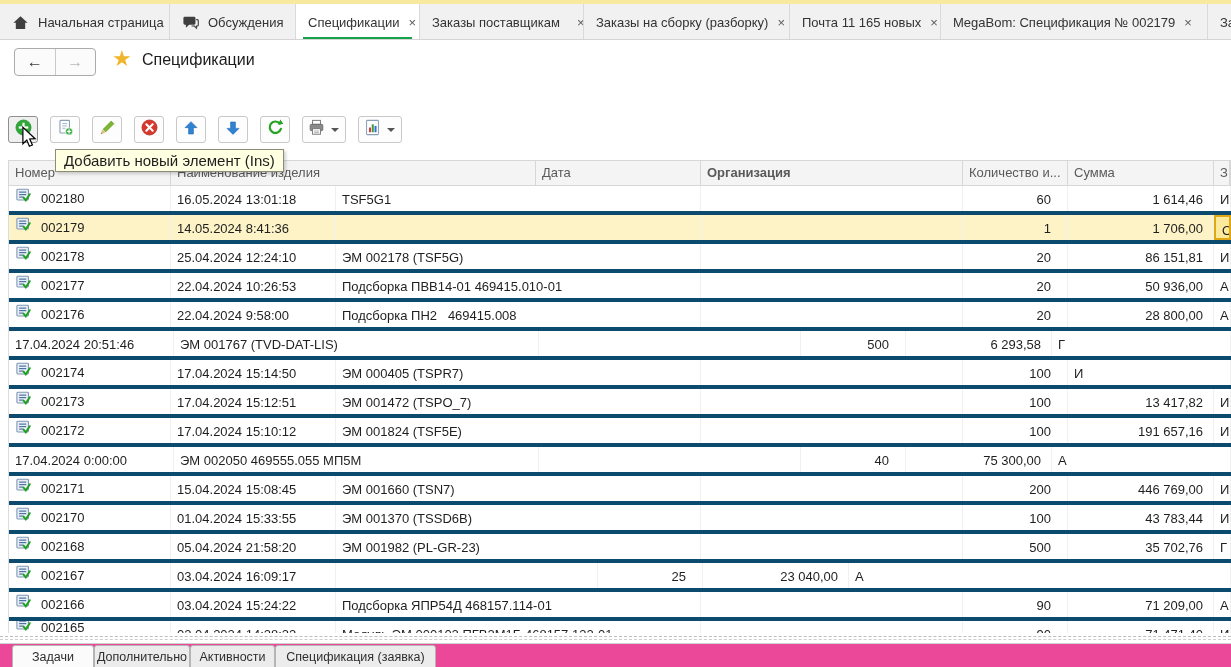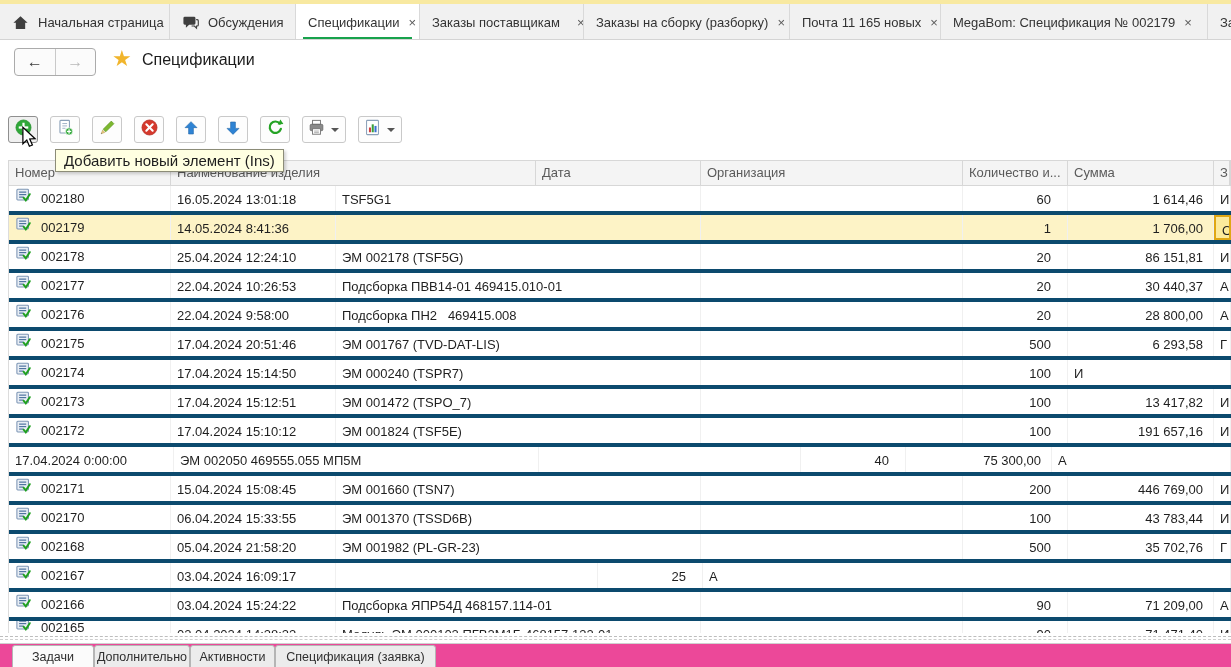--- a/index.html
+++ b/index.html
@@ -59,21 +59,21 @@
   .row { display:flex; height:29px; border-bottom:4px solid #0c4a6e; background:#fff; }
   .row .cell { font-size:13px; color:#1f1f1f; line-height:27px; padding-left:6px;
                border-right:1px solid #f0f0f0; overflow:hidden; white-space:nowrap; }
   .row.selected .cell { background:#fdf3c6; }
   .row.selected .c-tail { border:2px solid #dfa714; background:#fcea9c; }
   .row.clipped { height:12px; overflow:hidden; border-bottom:none; }
   .c-num  { width:162px; display:flex; align-items:center; }
   .c-num .doc-icon { margin:0 9px 0 1px; flex:0 0 auto; }
   .c-date { width:165px; }
   .c-name { width:365px; }
-  .c-org  { width:262px; }
+  .c-org  { width:262px;font-weight:bold; }
   .c-qty  { width:105px; text-align:right; padding-right:16px !important; }
   .c-sum  { width:146px; text-align:right; padding-right:10px !important; }
   .c-tail { flex:1; }
 
   
   .list-end { position:absolute; left:0; top:636px; width:1231px; height:4px;
               border-top:1px dashed #bdbdbd; border-bottom:1px dashed #cfcfcf; }
 
   
   .bottombar { position:absolute; left:0; top:643px; width:1231px; height:40px; background:#ec4899;
@@ -331,21 +331,21 @@
                 <line x1="3.5" y1="9.8" x2="8.5" y2="9.8" stroke="#4a6f9d" stroke-width="1.3"></line>
                 <path d="M8.5 10.5 L11 13.5 L15.5 6.5" fill="none" stroke="#1fa01f" stroke-width="2.2" stroke-linecap="round"></path>
               </svg>
             </span>
             <span>002177</span>
           </div>
           <div class="cell c-date">22.04.2024 10:26:53</div>
           <div class="cell c-name">Подсборка ПВВ14-01 469415.010-01</div>
           <div class="cell c-org"></div>
           <div class="cell c-qty">20</div>
-          <div class="cell c-sum">30 440,37</div>
+          <div class="cell c-sum">50 936,00</div>
           <div class="cell c-tail">А</div>
         </div>
         <div class="row">
           <div class="cell c-num">
             <span class="doc-icon">
               <svg width="16" height="15" viewBox="0 0 18 16">
                 <rect x="1" y="1" width="13" height="12" rx="1" fill="#e8eef5" stroke="#7d96b5" stroke-width="1.2"></rect>
                 <line x1="3.5" y1="4.2" x2="11.5" y2="4.2" stroke="#4a6f9d" stroke-width="1.3"></line>
                 <line x1="3.5" y1="7" x2="11.5" y2="7" stroke="#4a6f9d" stroke-width="1.3"></line>
                 <line x1="3.5" y1="9.8" x2="8.5" y2="9.8" stroke="#4a6f9d" stroke-width="1.3"></line>
@@ -355,32 +355,20 @@
             <span>002176</span>
           </div>
           <div class="cell c-date">22.04.2024 9:58:00</div>
           <div class="cell c-name">Подсборка ПН2&nbsp;&nbsp;&nbsp;469415.008</div>
           <div class="cell c-org"></div>
           <div class="cell c-qty">20</div>
           <div class="cell c-sum">28 800,00</div>
           <div class="cell c-tail">А</div>
         </div>
         <div class="row">
-          <div class="cell c-num">
-            <span class="doc-icon">
-              <svg width="16" height="15" viewBox="0 0 18 16">
-                <rect x="1" y="1" width="13" height="12" rx="1" fill="#e8eef5" stroke="#7d96b5" stroke-width="1.2"></rect>
-                <line x1="3.5" y1="4.2" x2="11.5" y2="4.2" stroke="#4a6f9d" stroke-width="1.3"></line>
-                <line x1="3.5" y1="7" x2="11.5" y2="7" stroke="#4a6f9d" stroke-width="1.3"></line>
-                <line x1="3.5" y1="9.8" x2="8.5" y2="9.8" stroke="#4a6f9d" stroke-width="1.3"></line>
-                <path d="M8.5 10.5 L11 13.5 L15.5 6.5" fill="none" stroke="#1fa01f" stroke-width="2.2" stroke-linecap="round"></path>
-              </svg>
-            </span>
-            <span>002175</span>
-          </div>
           <div class="cell c-date">17.04.2024 20:51:46</div>
           <div class="cell c-name">ЭМ 001767 (TVD-DAT-LIS)</div>
           <div class="cell c-org"></div>
           <div class="cell c-qty">500</div>
           <div class="cell c-sum">6 293,58</div>
           <div class="cell c-tail">Г</div>
         </div>
         <div class="row">
           <div class="cell c-num">
             <span class="doc-icon">
@@ -388,21 +376,21 @@
                 <rect x="1" y="1" width="13" height="12" rx="1" fill="#e8eef5" stroke="#7d96b5" stroke-width="1.2"></rect>
                 <line x1="3.5" y1="4.2" x2="11.5" y2="4.2" stroke="#4a6f9d" stroke-width="1.3"></line>
                 <line x1="3.5" y1="7" x2="11.5" y2="7" stroke="#4a6f9d" stroke-width="1.3"></line>
                 <line x1="3.5" y1="9.8" x2="8.5" y2="9.8" stroke="#4a6f9d" stroke-width="1.3"></line>
                 <path d="M8.5 10.5 L11 13.5 L15.5 6.5" fill="none" stroke="#1fa01f" stroke-width="2.2" stroke-linecap="round"></path>
               </svg>
             </span>
             <span>002174</span>
           </div>
           <div class="cell c-date">17.04.2024 15:14:50</div>
-          <div class="cell c-name">ЭМ 000240 (TSPR7)</div>
+          <div class="cell c-name">ЭМ 000405 (TSPR7)</div>
           <div class="cell c-org"></div>
           <div class="cell c-qty">100</div>
           <div class="cell c-tail">И</div>
         </div>
         <div class="row">
           <div class="cell c-num">
             <span class="doc-icon">
               <svg width="16" height="15" viewBox="0 0 18 16">
                 <rect x="1" y="1" width="13" height="12" rx="1" fill="#e8eef5" stroke="#7d96b5" stroke-width="1.2"></rect>
                 <line x1="3.5" y1="4.2" x2="11.5" y2="4.2" stroke="#4a6f9d" stroke-width="1.3"></line>
@@ -474,21 +462,21 @@
               <svg width="16" height="15" viewBox="0 0 18 16">
                 <rect x="1" y="1" width="13" height="12" rx="1" fill="#e8eef5" stroke="#7d96b5" stroke-width="1.2"></rect>
                 <line x1="3.5" y1="4.2" x2="11.5" y2="4.2" stroke="#4a6f9d" stroke-width="1.3"></line>
                 <line x1="3.5" y1="7" x2="11.5" y2="7" stroke="#4a6f9d" stroke-width="1.3"></line>
                 <line x1="3.5" y1="9.8" x2="8.5" y2="9.8" stroke="#4a6f9d" stroke-width="1.3"></line>
                 <path d="M8.5 10.5 L11 13.5 L15.5 6.5" fill="none" stroke="#1fa01f" stroke-width="2.2" stroke-linecap="round"></path>
               </svg>
             </span>
             <span>002170</span>
           </div>
-          <div class="cell c-date">06.04.2024 15:33:55</div>
+          <div class="cell c-date">01.04.2024 15:33:55</div>
           <div class="cell c-name">ЭМ 001370 (TSSD6B)</div>
           <div class="cell c-org"></div>
           <div class="cell c-qty">100</div>
           <div class="cell c-sum">43 783,44</div>
           <div class="cell c-tail">И</div>
         </div>
         <div class="row">
           <div class="cell c-num">
             <span class="doc-icon">
               <svg width="16" height="15" viewBox="0 0 18 16">
@@ -517,20 +505,21 @@
                 <line x1="3.5" y1="7" x2="11.5" y2="7" stroke="#4a6f9d" stroke-width="1.3"></line>
                 <line x1="3.5" y1="9.8" x2="8.5" y2="9.8" stroke="#4a6f9d" stroke-width="1.3"></line>
                 <path d="M8.5 10.5 L11 13.5 L15.5 6.5" fill="none" stroke="#1fa01f" stroke-width="2.2" stroke-linecap="round"></path>
               </svg>
             </span>
             <span>002167</span>
           </div>
           <div class="cell c-date">03.04.2024 16:09:17</div>
           <div class="cell c-org"></div>
           <div class="cell c-qty">25</div>
+          <div class="cell c-sum">23 040,00</div>
           <div class="cell c-tail">А</div>
         </div>
         <div class="row">
           <div class="cell c-num">
             <span class="doc-icon">
               <svg width="16" height="15" viewBox="0 0 18 16">
                 <rect x="1" y="1" width="13" height="12" rx="1" fill="#e8eef5" stroke="#7d96b5" stroke-width="1.2"></rect>
                 <line x1="3.5" y1="4.2" x2="11.5" y2="4.2" stroke="#4a6f9d" stroke-width="1.3"></line>
                 <line x1="3.5" y1="7" x2="11.5" y2="7" stroke="#4a6f9d" stroke-width="1.3"></line>
                 <line x1="3.5" y1="9.8" x2="8.5" y2="9.8" stroke="#4a6f9d" stroke-width="1.3"></line>

